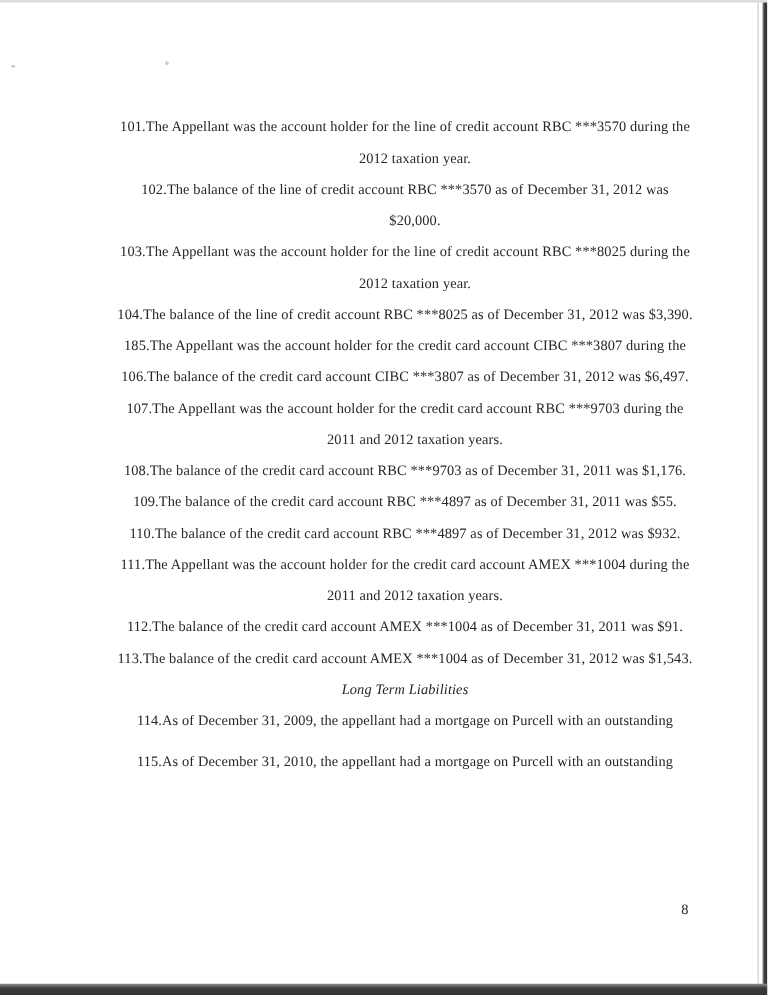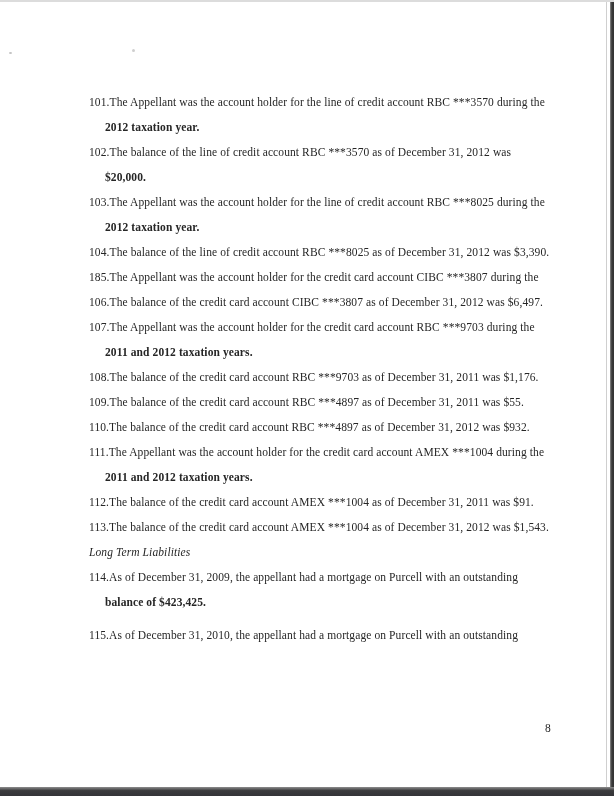--- a/index.html
+++ b/index.html
@@ -40,22 +40,23 @@
     left: 89px;
     width: 470px;
     font-size: 11.5px;
   }
   .para { margin: 0; }
   .para.spaced { margin-top: 8px; }
   .line {
     line-height: 25px;
     white-space: nowrap;
     letter-spacing: 0.1px;
+    text-align: center;
   }
-  .line.cont { padding-left: 16px; font-weight: bold; }
+  .line.cont { padding-left: 16px; }
   .para.heading .line { font-style: italic; }
   .num { }
 
   .page-number {
     position: absolute;
     left: 545px;
     top: 721px;
     font-size: 11.5px;
     line-height: 14px;
   }
@@ -111,21 +112,20 @@
         <div class="line"><span class="num">112.</span>The balance of the credit card account AMEX ***1004 as of December 31, 2011 was $91.</div>
       </div>
       <div class="para">
         <div class="line"><span class="num">113.</span>The balance of the credit card account AMEX ***1004 as of December 31, 2012 was $1,543.</div>
       </div>
       <div class="para heading">
         <div class="line">Long Term Liabilities</div>
       </div>
       <div class="para">
         <div class="line"><span class="num">114.</span>As of December 31, 2009, the appellant had a mortgage on Purcell with an outstanding</div>
-        <div class="line cont">balance of $423,425.</div>
       </div>
       <div class="para spaced">
         <div class="line"><span class="num">115.</span>As of December 31, 2010, the appellant had a mortgage on Purcell with an outstanding</div>
       </div>
     </div>
 
   <div class="page-number">8</div>
 
   <div class="right-inner-line"></div>
   <div class="right-edge-bar"></div>

